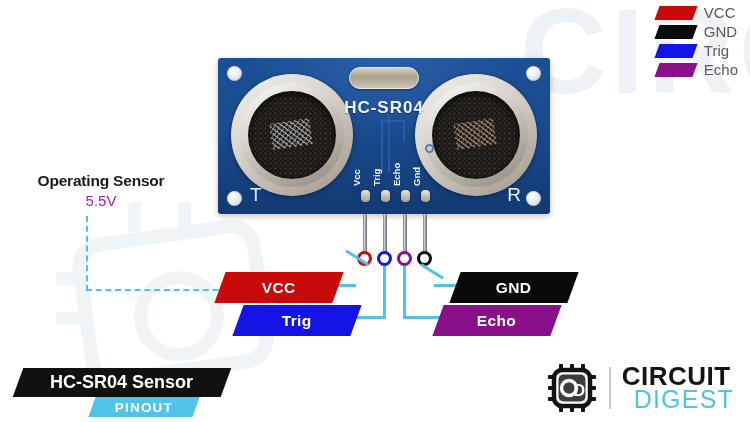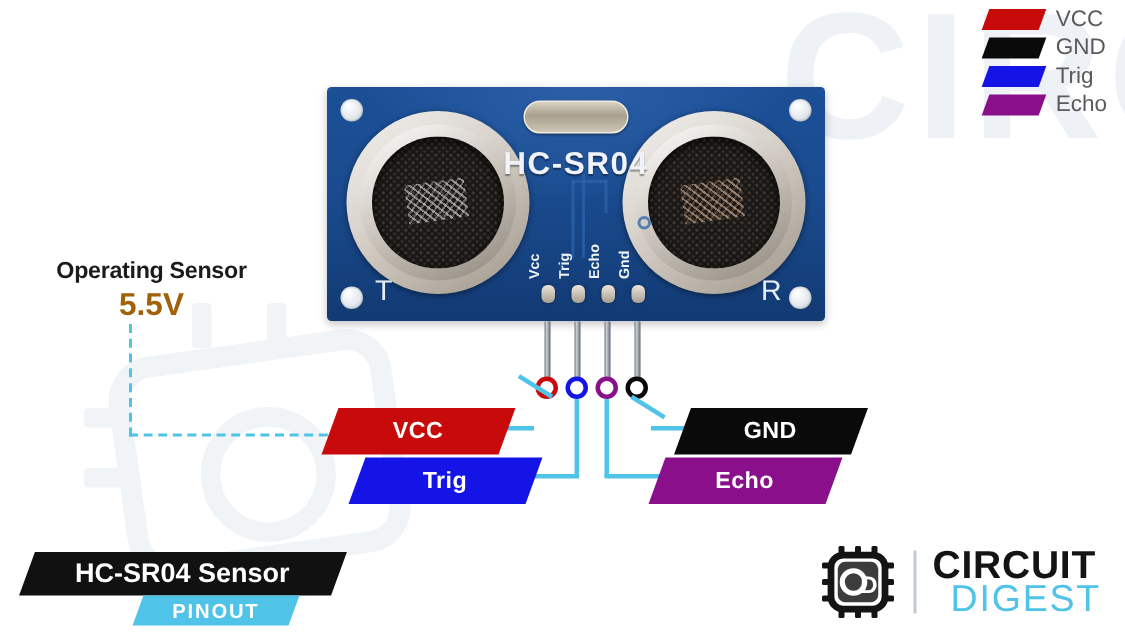--- a/index.html
+++ b/index.html
@@ -54,21 +54,21 @@
     font-family: "Liberation Sans", sans-serif;
     line-height: 1;
   }
 
   
   .opv {
     position: absolute; left: 8px; top: 172px;
     width: 186px; text-align: center;
   }
   .opv-l1 { font-size: 15.5px; font-weight: 700; color: #1b1b1b; letter-spacing: -0.2px; }
-  .opv-l2 { font-size: 21px; font-weight: 700; color: #a16207; margin-top: 2px; }
+  .opv-l2 { font-size: 15px; font-weight: 400; color: #a21caf; margin-top: 2px; }
 
   .dash-v {
     position: absolute; left: 86px; top: 216px;
     width: 0; height: 75px;
     border-left: 2.5px dashed #4fc3e8;
   }
   .dash-h {
     position: absolute; left: 86px; top: 289px;
     width: 152px; height: 0;
     border-top: 2.5px dashed #4fc3e8;
@@ -147,21 +147,21 @@
     transform: translateX(-50%);
     width: 70px; height: 22px; border-radius: 11px;
     background: linear-gradient(180deg, #d8d2c4 0%, #a89f8c 45%, #cdc6b6 100%);
     border: 1.5px solid #efeada;
     box-shadow: 0 1px 2px rgba(0,0,0,0.4);
   }
 
   .silk-model {
     position: absolute; left: 50%; top: 40px;
     transform: translateX(-50%);
-    color: #f0f4fa; font-size: 21px; font-weight: 700;
+    color: #f0f4fa; font-size: 17px; font-weight: 700;
     letter-spacing: 1px;
     font-family: "Liberation Sans", sans-serif;
     text-shadow: 0 1px 1px rgba(0,0,0,0.4);
   }
   .silk-tr {
     position: absolute; bottom: 8px;
     color: #e8eef7; font-size: 19px; font-weight: 400;
     font-family: "Liberation Sans", sans-serif;
   }
   .silk-tr.t { left: 32px; }

